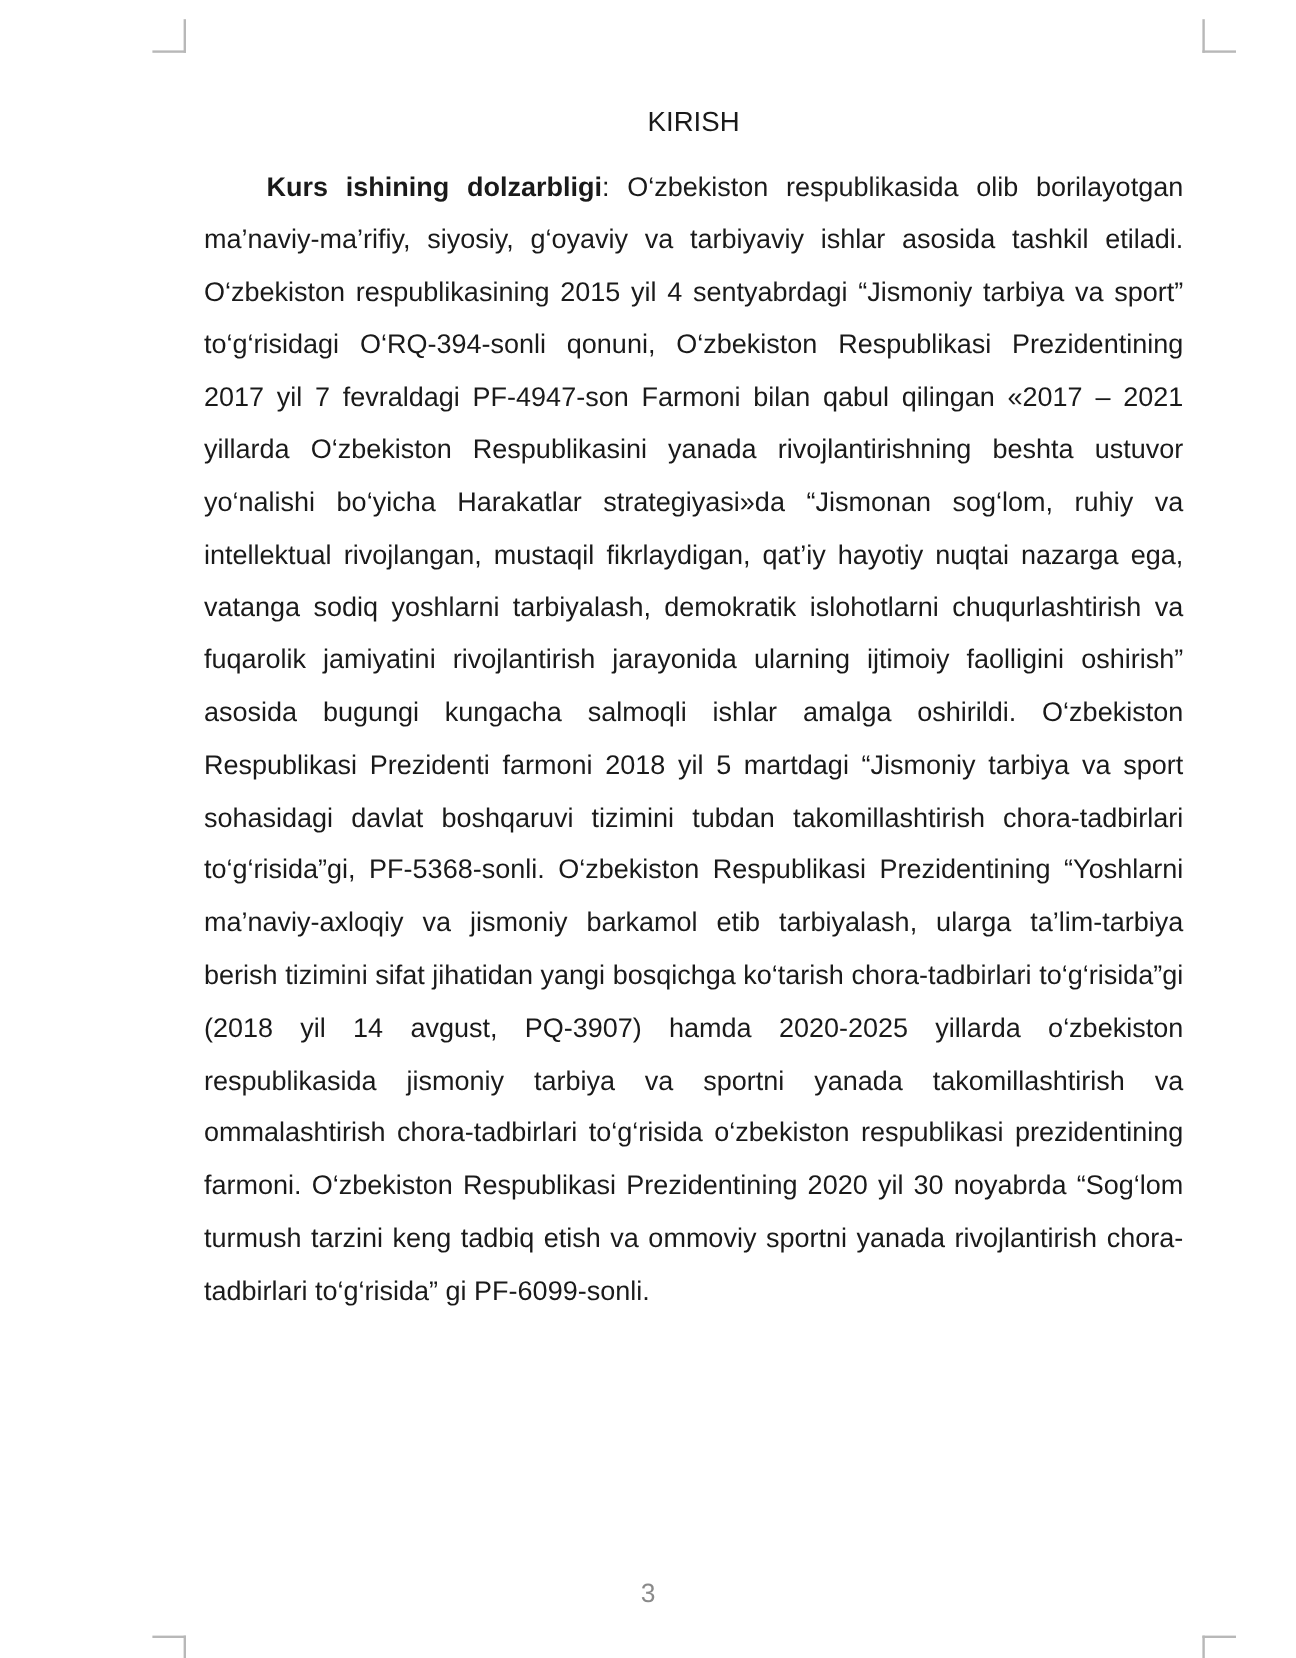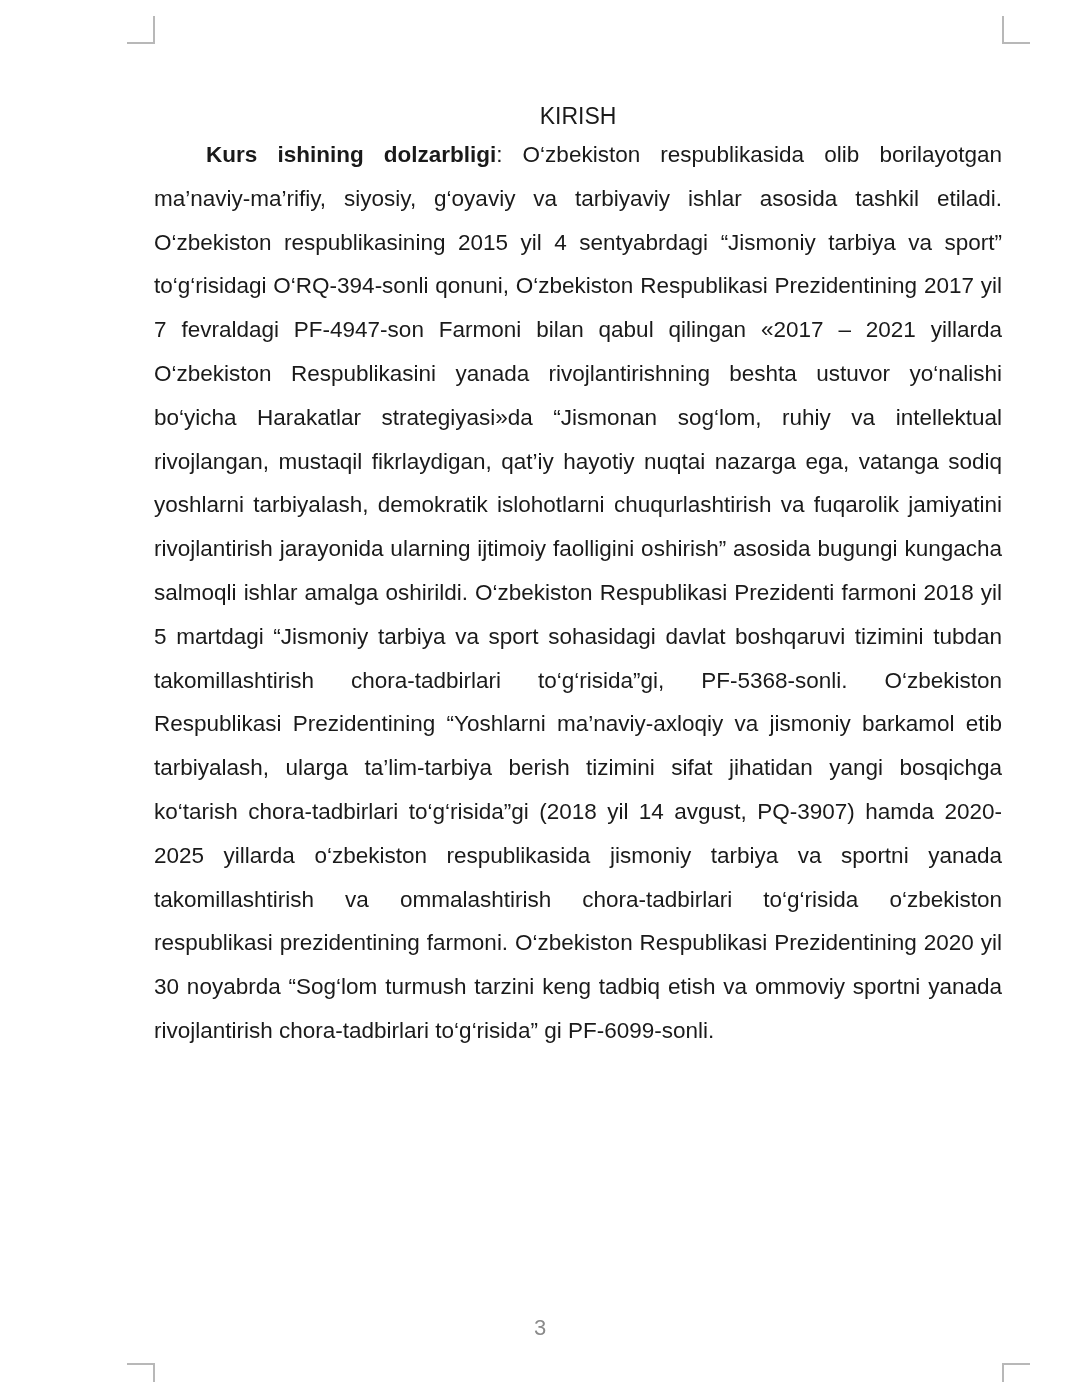--- a/index.html
+++ b/index.html
@@ -3,23 +3,23 @@
 <meta charset="utf-8">
 <style>
   html, body { margin: 0; padding: 0; background: #ffffff; }
   body { width: 1080px; height: 1382px; position: relative; overflow: hidden;
          font-family: "Liberation Sans", "DejaVu Sans", sans-serif; color: #1a1a1a; }
   .corner { position: absolute; width: 26px; height: 26px; border-color: #b8b8b8; border-style: solid; border-width: 0; }
   .c-tl { left: 127px; top: 16px; border-right-width: 2px; border-bottom-width: 2px; }
   .c-tr { left: 1002px; top: 16px; border-left-width: 2px; border-bottom-width: 2px; }
   .c-bl { left: 127px; top: 1363px; border-right-width: 2px; border-top-width: 2px; }
   .c-br { left: 1002px; top: 1363px; border-left-width: 2px; border-top-width: 2px; }
-  .page { position: absolute; left: 154px; top: 99px; width: 848px; }
+  .page { position: absolute; left: 154px; top: 84px; width: 848px; }
   .title { text-align: center; font-size: 23px; line-height: 34px; margin: 0; font-weight: normal; }
-  .para { margin: 0; font-size: 22.5px; line-height: 43.8px; text-align: justify; text-indent: 52px; }
+  .para { margin: 16px; font-size: 22.5px; line-height: 43.8px; text-align: justify; text-indent: 52px; }
   .para .bold { font-weight: bold; }
   .pagenum { position: absolute; left: 0; width: 1080px; top: 1315px; text-align: center;
              font-size: 22px; color: #8a8a8a; }
 </style>
 </head>
 <body>
 
 <div class="corner c-tl"></div>
 <div class="corner c-tr"></div>
 <div class="corner c-bl"></div>

